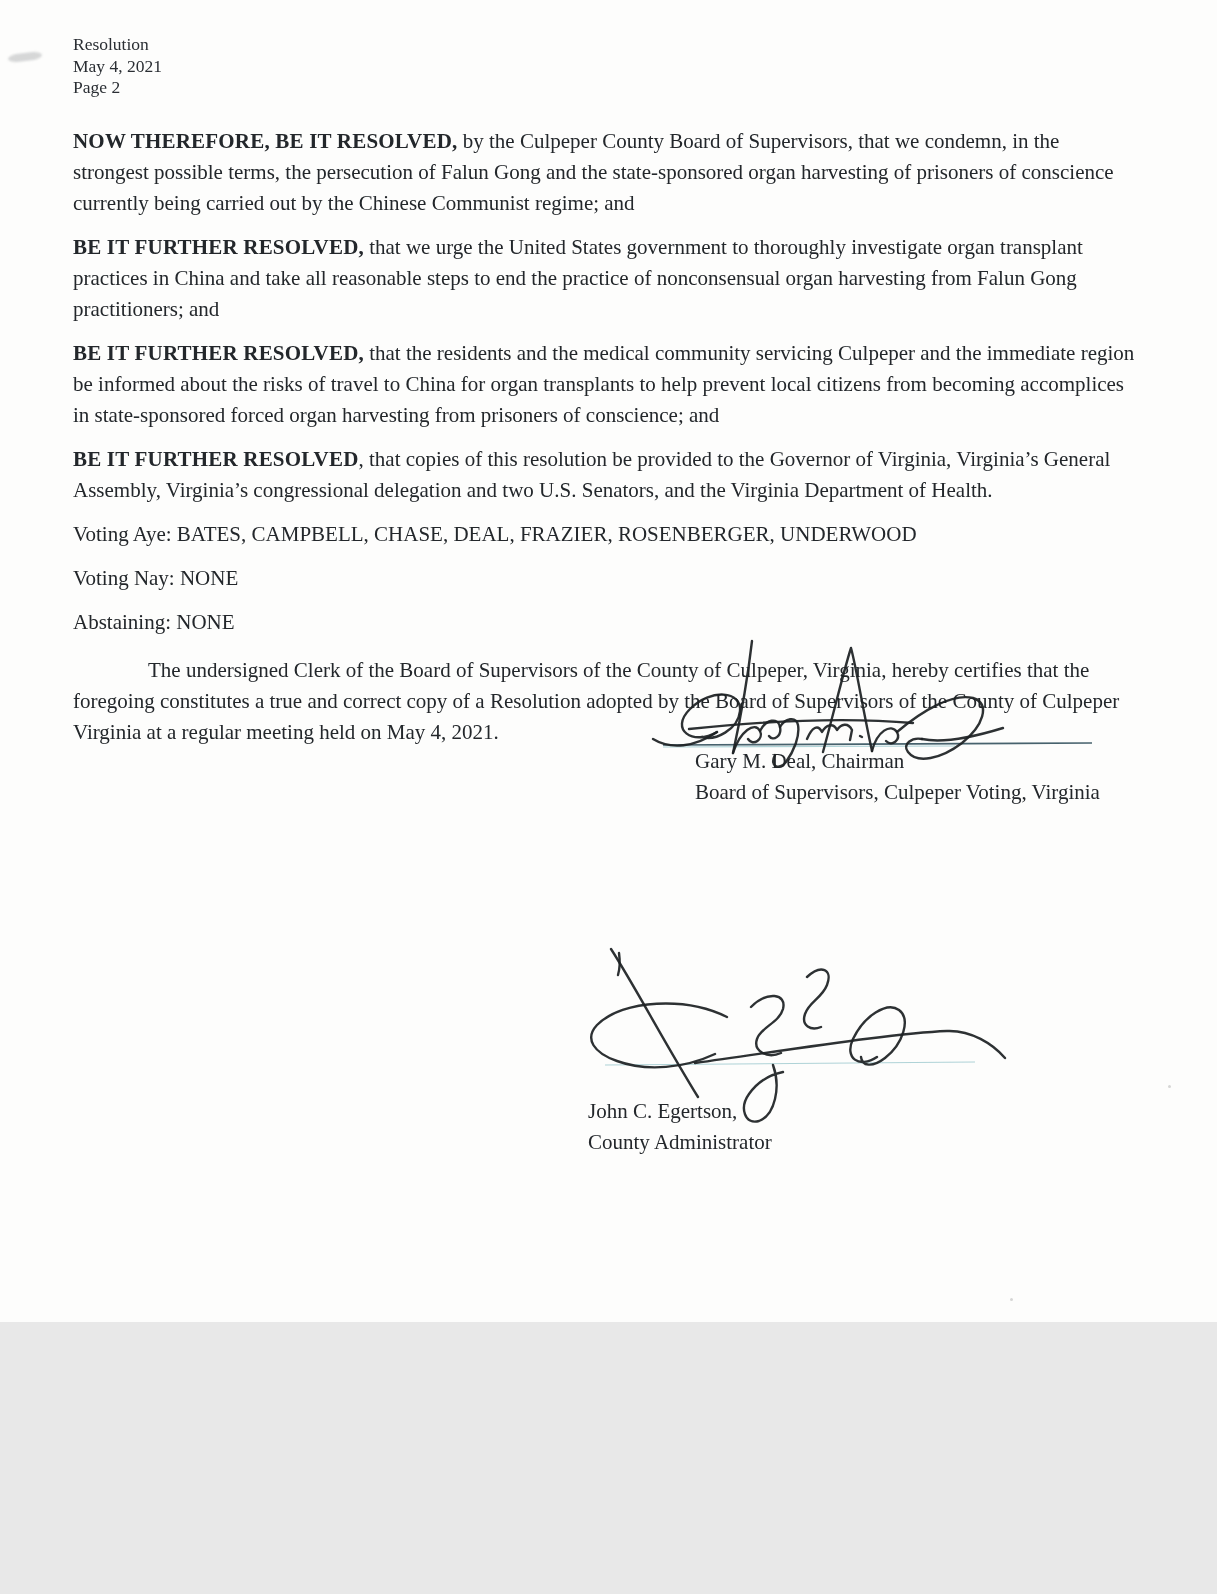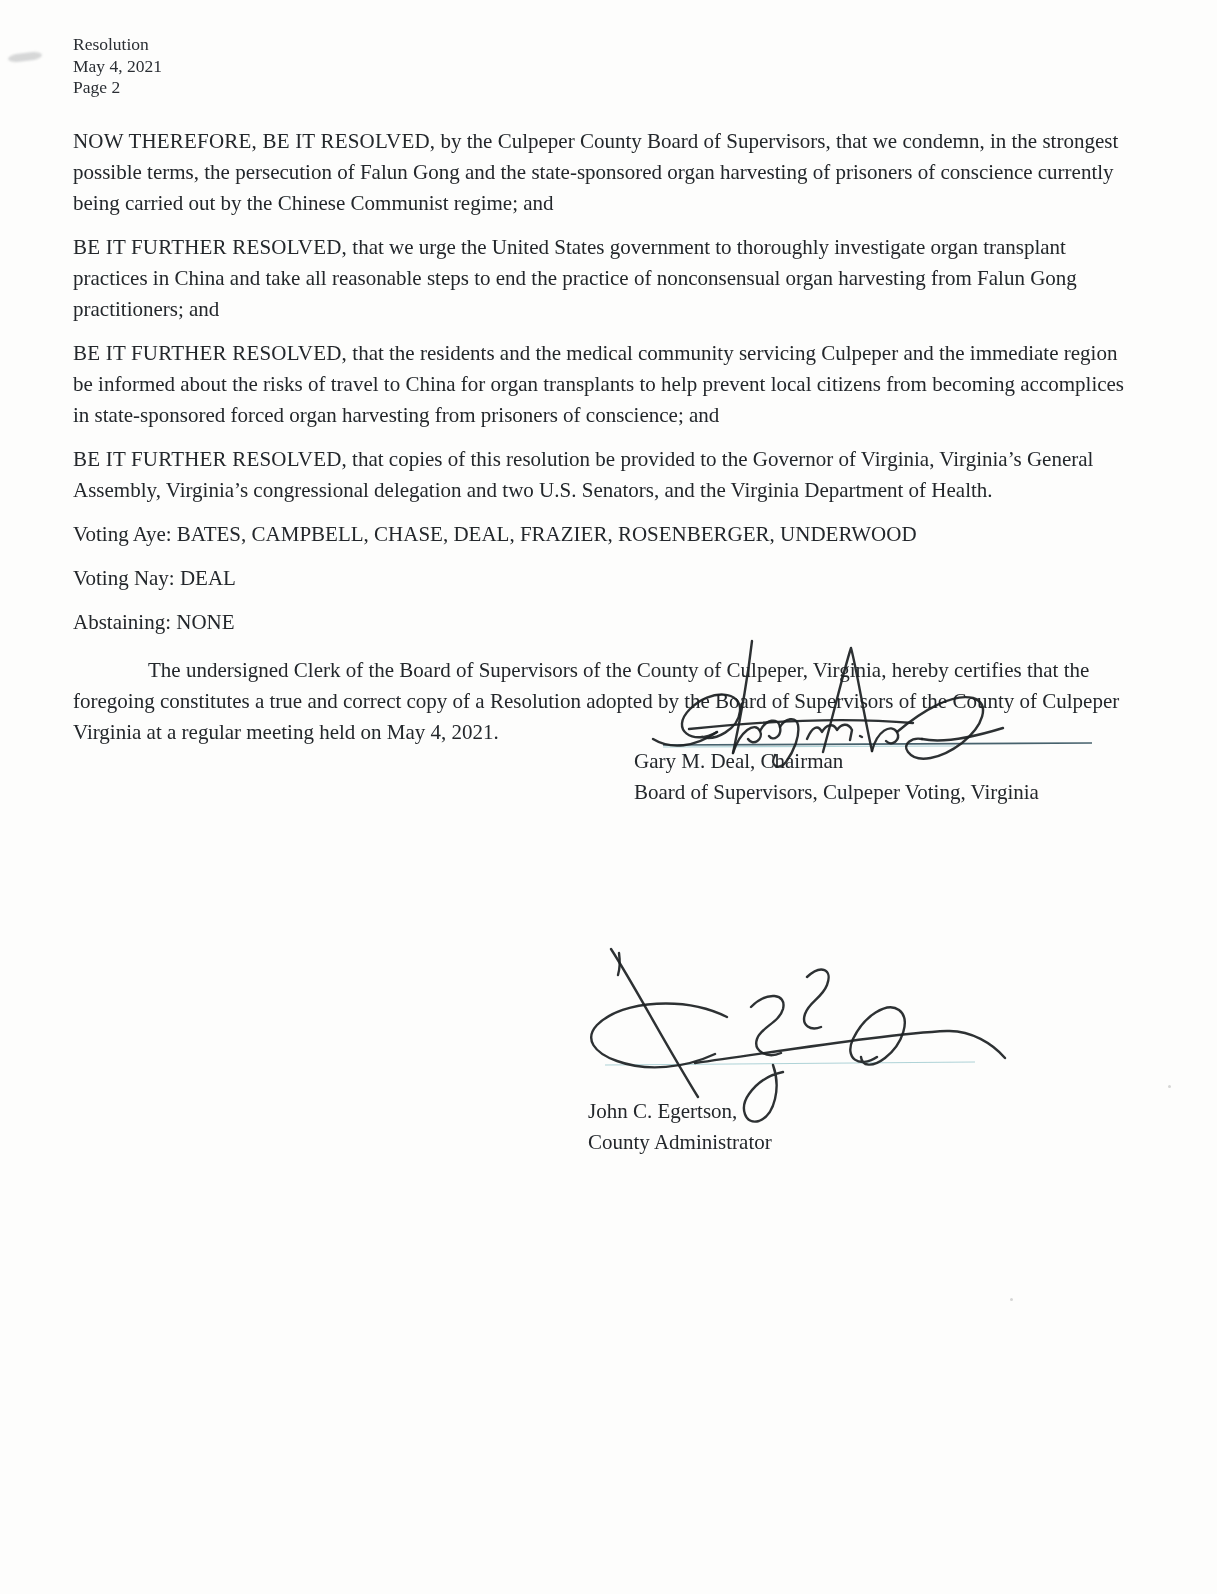--- a/index.html
+++ b/index.html
@@ -1,46 +1,46 @@
 <!DOCTYPE html>
 <html><head>
 <meta charset="utf-8">
 <style>
   html,body{margin:0;padding:0;background:#e8e8e8;}
   .page{
     position:relative;
-    width:1217px;height:1594px;
+    width:1217px;height:1322px;
     background:#fdfdfc;
     font-family:"Liberation Serif","DejaVu Serif",serif;
     color:#23272b;
     overflow:hidden;
   }
   .scan-header{
     position:absolute;left:73px;top:34px;
     font-size:17.5px;line-height:21.5px;color:#2a2e33;
   }
   .edge-smudge{
     position:absolute;left:8px;top:53px;width:34px;height:8px;
     background:rgba(110,115,120,.28);border-radius:60%/100%;
     transform:rotate(-7deg);filter:blur(1px);
   }
   .speck{position:absolute;width:3px;height:3px;border-radius:50%;background:rgba(100,100,100,.25);}
   .content{
     position:absolute;left:73px;top:126px;width:1062px;
     font-size:21px;line-height:31px;
   }
   .content p{margin:0 0 13px 0;}
-  .lead{font-weight:normal;letter-spacing:.2px;}
+  .lead{font-weight:bold;letter-spacing:.2px;}
   .votes-line{margin:0 0 13px 0;}
   .attest-label{margin-top:104px !important;}
   .cert{ text-indent:75px; margin-top:17px !important;}
   .sig-names{
     position:absolute;font-size:21px;line-height:31px;z-index:2;
   }
-  .chair-names{left:634px;top:746px;}
+  .chair-names{left:695px;top:746px;}
   .clerk-names{left:588px;top:1096px;}
   .sig-svg{position:absolute;z-index:3;pointer-events:none;}
   .chair-svg{left:645px;top:638px;}
   .clerk-svg{left:575px;top:945px;}
   .ink{fill:none;stroke:#1d2124;stroke-width:2.4;stroke-linecap:round;stroke-linejoin:round;opacity:.93;}
   .rule{stroke:#47626d;stroke-width:1.7;}
   .rule-tint{stroke:rgba(80,160,170,.45);stroke-width:1.1;}
 </style>
 </head>
 <body>
@@ -61,21 +61,21 @@
 
     <p><span class="lead">NOW THEREFORE, BE IT RESOLVED,</span><span> by the Culpeper County Board of Supervisors, that we condemn, in the strongest possible terms, the persecution of Falun Gong and the state-sponsored organ harvesting of prisoners of conscience currently being carried out by the Chinese Communist regime; and</span></p>
 
     <p><span class="lead">BE IT FURTHER RESOLVED,</span><span> that we urge the United States government to thoroughly investigate organ transplant practices in China and take all reasonable steps to end the practice of nonconsensual organ harvesting from Falun Gong practitioners; and</span></p>
 
     <p><span class="lead">BE IT FURTHER RESOLVED,</span><span> that the residents and the medical community servicing Culpeper and the immediate region be informed about the risks of travel to China for organ transplants to help prevent local citizens from becoming accomplices in state-sponsored forced organ harvesting from prisoners of conscience; and</span></p>
 
     <p><span class="lead">BE IT FURTHER RESOLVED</span><span>, that copies of this resolution be provided to the Governor of Virginia, Virginia’s General Assembly, Virginia’s congressional delegation and two U.S. Senators, and the Virginia Department of Health.</span></p>
 
     <p class="votes-line">Voting Aye: BATES, CAMPBELL, CHASE, DEAL, FRAZIER, ROSENBERGER, UNDERWOOD</p>
-    <p class="votes-line">Voting Nay: DEAL</p>
+    <p class="votes-line">Voting Nay: NONE</p>
     <p class="votes-line">Abstaining: NONE</p>
 
     <p class="cert">The undersigned Clerk of the Board of Supervisors of the County of Culpeper, Virginia, hereby certifies that the foregoing constitutes a true and correct copy of a Resolution adopted by the Board of Supervisors of the County of Culpeper Virginia at a regular meeting held on May 4, 2021.</p>
   </div>
 
   <svg class="sig-svg chair-svg" width="450" height="132" viewBox="0 0 450 132" aria-hidden="true">
     <line class="rule" x1="18" y1="107" x2="447" y2="105"></line>
     <line class="rule-tint" x1="18" y1="109" x2="310" y2="108"></line>
     <path class="ink" d="M 8 101 C 26 112 50 109 72 94"></path>
     <path class="ink" d="M 72 94 C 48 108 24 92 45 71 C 66 50 97 53 95 73 C 93 92 70 103 57 99"></path>

